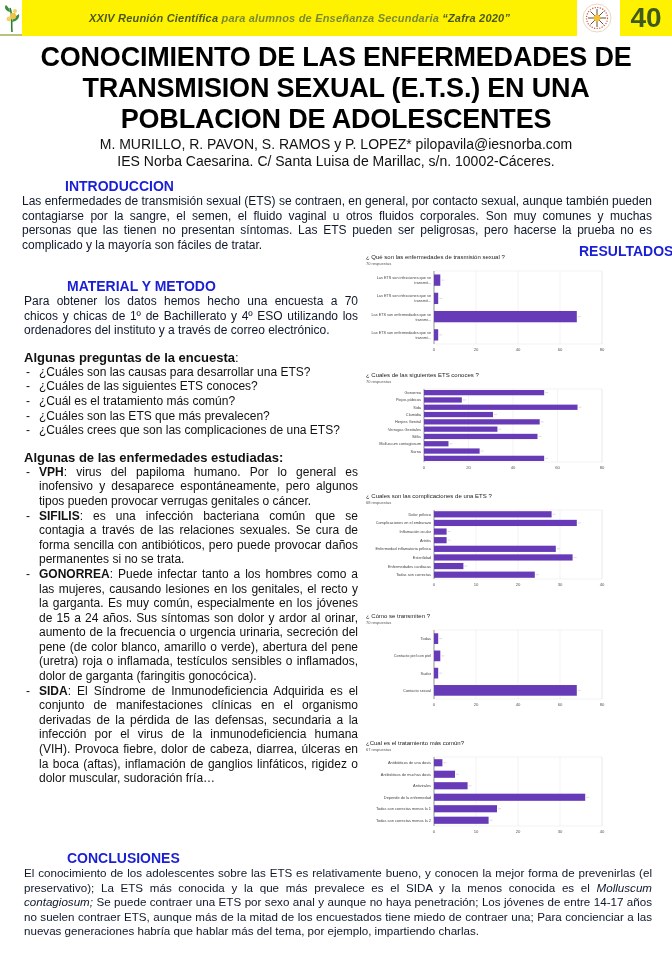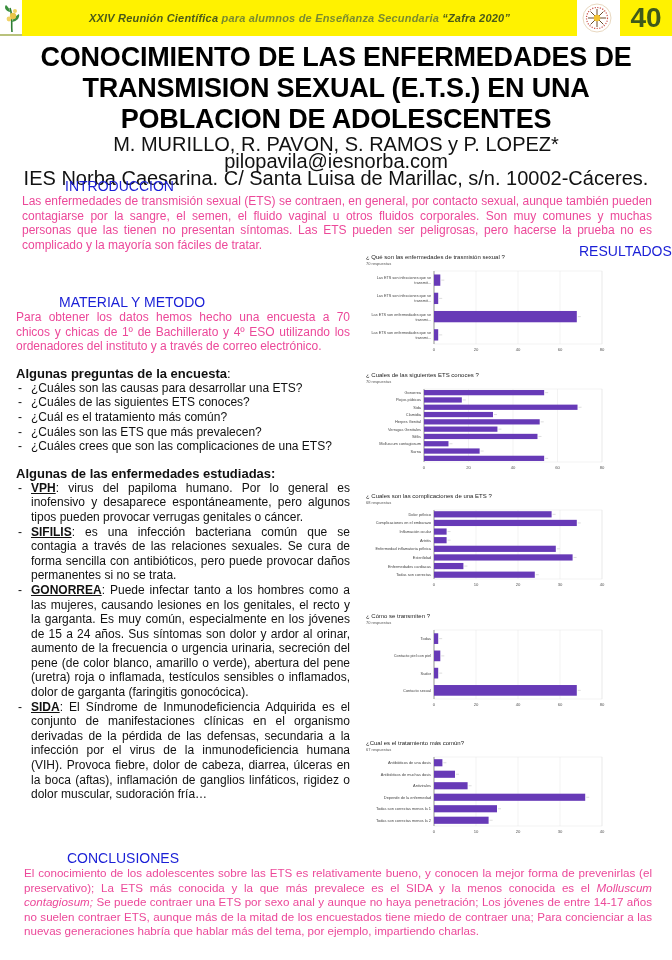--- a/index.html
+++ b/index.html
@@ -8,34 +8,34 @@
 
   .banner { position: absolute; left: 0; top: 0; width: 564px; height: 36px; background: #ffffff; border-bottom: 2px solid #b9c27c; padding-left: 12px; }
   .banner-strip { position: absolute; left: 22px; top: 0; width: 555px; height: 36px; background: #fff200; }
   .banner-text { position: absolute; left: 22px; top: 0; width: 555px; height: 36px; display: flex; align-items: center; justify-content: center; font-style: italic; font-weight: bold; font-size: 11px; color: #4a5a1a; letter-spacing: 0.2px; }
   .banner-text .lite { color: #7a8b2f; font-weight: bold; }
   .logo-left { position: absolute; left: 2px; top: 2px; width: 20px; height: 32px; }
   .logo-right { position: absolute; left: 582px; top: 3px; width: 30px; height: 30px; }
   .num-box { position: absolute; left: 620px; top: 0; width: 52px; height: 36px; background: #fff200; display: flex; align-items: center; justify-content: center; font-weight: bold; font-size: 28px; color: #3f5a1a; }
 
   .title { position: absolute; left: 0; top: 42px; width: 672px; text-align: center; font-weight: bold; font-size: 27px; line-height: 31px; color: #000; letter-spacing: -0.2px; }
-  .authors { position: absolute; left: 0; top: 136px; width: 672px; text-align: center; font-size: 20px; line-height: 17px; color: #111; }
-
-  .h-sec { color: #1a1fd6; font-weight: normal; font-size: 14px; padding-left: 43px; }
-  .body-txt { font-size: 12px; line-height: 14.6px; text-align: justify; color: #ec4899; }
+  .authors { position: absolute; left: 0; top: 136px; width: 672px; text-align: center; font-size: 14px; line-height: 17px; color: #111; }
+
+  .h-sec { color: #1a1fd6; font-weight: bold; font-size: 14px; padding-left: 43px; }
+  .body-txt { font-size: 12px; line-height: 14.6px; text-align: justify; color: #0f172a; }
 
   .intro { position: absolute; left: 22px; top: 178px; width: 630px; }
   .resultados { position: absolute; left: 536px; top: 243px; }
 
-  .metodo { position: absolute; left: 16px; top: 278px; width: 334px; margin-top: 16px; }
+  .metodo { position: absolute; left: 24px; top: 278px; width: 334px; }
   .sub-h { font-weight: bold; font-size: 13px; margin-top: 12px; }
   ul.dash { list-style: none; }
   ul.dash li { font-size: 12px; line-height: 14.6px; padding-left: 15px; position: relative; text-align: justify; }
   ul.dash li::before { content: "-"; position: absolute; left: 2px; top: 0; }
-  ul.dash li b { font-weight: bold; text-decoration: underline; }
+  ul.dash li b { font-weight: bold; }
 
   .conclusiones { position: absolute; left: 24px; top: 850px; width: 628px; }
   .conclusiones .body-txt { font-size: 11.6px; line-height: 14.6px; }
 
   .chart { position: absolute; left: 366px; width: 252px; }
   .chart-title { font-size: 6px; color: #222; line-height: 7px; }
   .chart-sub { font-size: 4px; color: #555; line-height: 6px; }
   .chart svg { display: block; }
 </style>
 </head>

